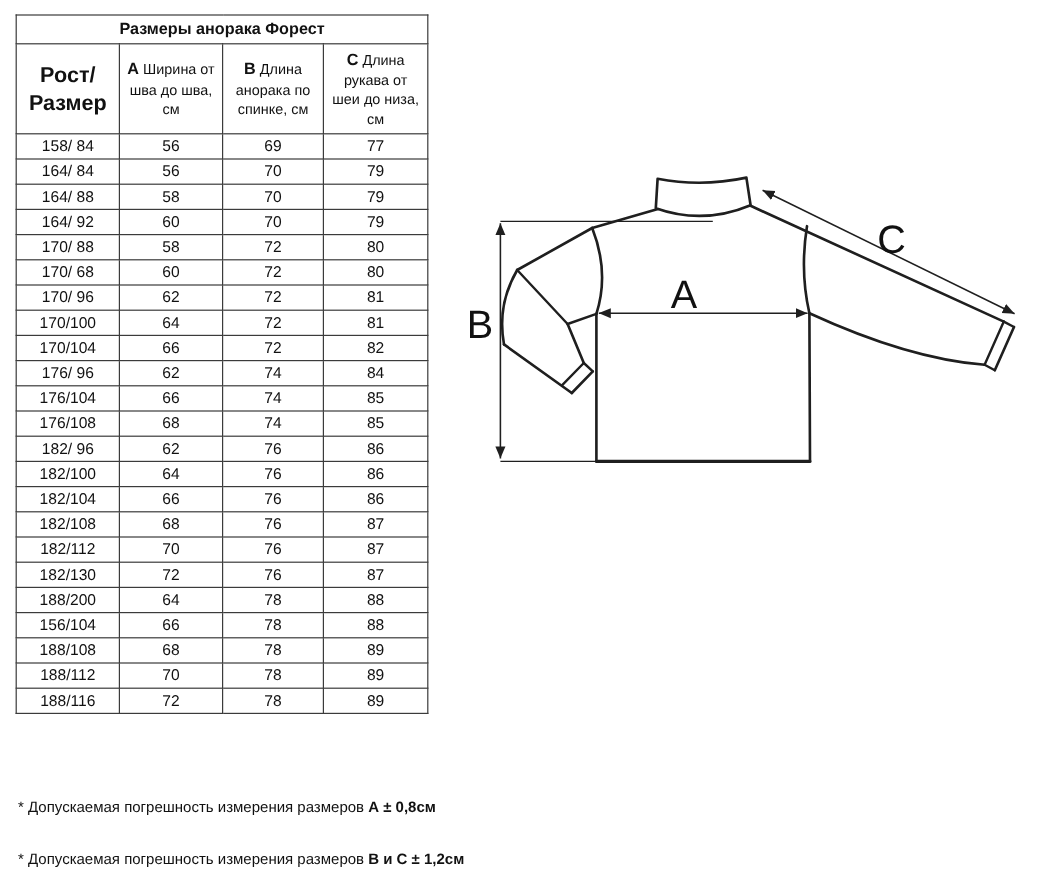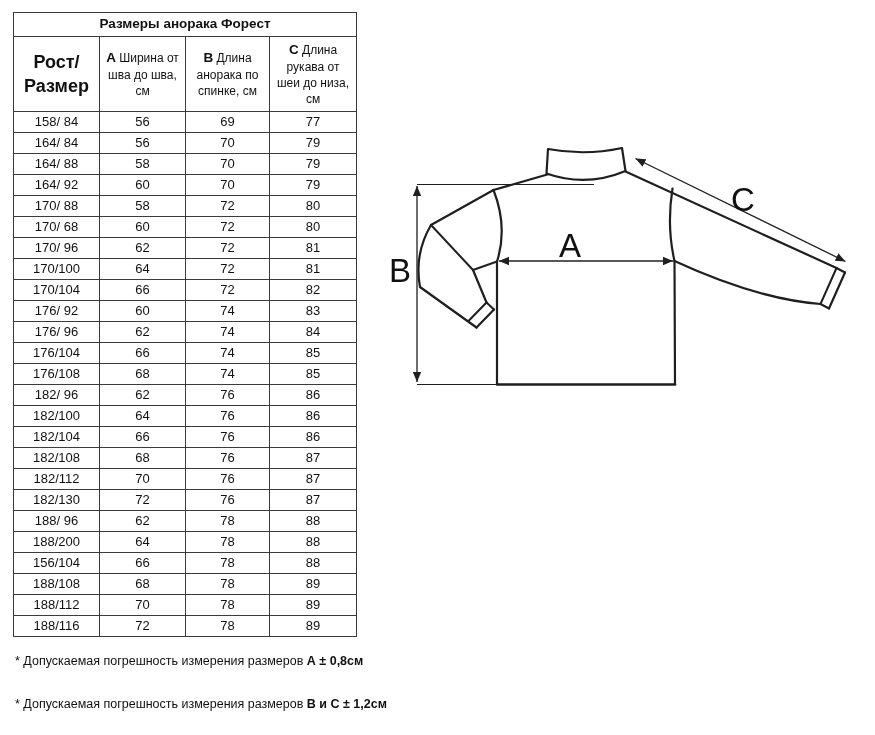--- a/index.html
+++ b/index.html
@@ -49,21 +49,21 @@
   svg.diagram .dim{stroke:var(--line);fill:none;stroke-width:1.3;}
   svg.diagram .hem{stroke:var(--line);fill:none;stroke-width:2.6;stroke-linecap:round;}
   svg.diagram text{
     font-family:"Liberation Sans", sans-serif;
     font-size:33px;fill:var(--text);
   }
 
   
   .footnote{
     position:absolute;left:15px;
-    font-size:12.5px;white-space:nowrap;
+    font-size:12.5px;white-space:nowrap;margin-top:12px;
   }
   .footnote b{font-weight:bold;}
   .fn-1{top:654px;}
   .fn-2{top:697px;}
 </style>
 </head>
 <body>
 
 <div class="sheet">
 
@@ -143,26 +143,20 @@
           <td>72</td>
           <td>81</td>
         </tr>
         <tr>
           <td>170/104</td>
           <td>66</td>
           <td>72</td>
           <td>82</td>
         </tr>
         <tr>
-          <td>176/ 92</td>
-          <td>60</td>
-          <td>74</td>
-          <td>83</td>
-        </tr>
-        <tr>
           <td>176/ 96</td>
           <td>62</td>
           <td>74</td>
           <td>84</td>
         </tr>
         <tr>
           <td>176/104</td>
           <td>66</td>
           <td>74</td>
           <td>85</td>
@@ -201,26 +195,20 @@
           <td>182/112</td>
           <td>70</td>
           <td>76</td>
           <td>87</td>
         </tr>
         <tr>
           <td>182/130</td>
           <td>72</td>
           <td>76</td>
           <td>87</td>
-        </tr>
-        <tr>
-          <td>188/ 96</td>
-          <td>62</td>
-          <td>78</td>
-          <td>88</td>
         </tr>
         <tr>
           <td>188/200</td>
           <td>64</td>
           <td>78</td>
           <td>88</td>
         </tr>
         <tr>
           <td>156/104</td>
           <td>66</td>

